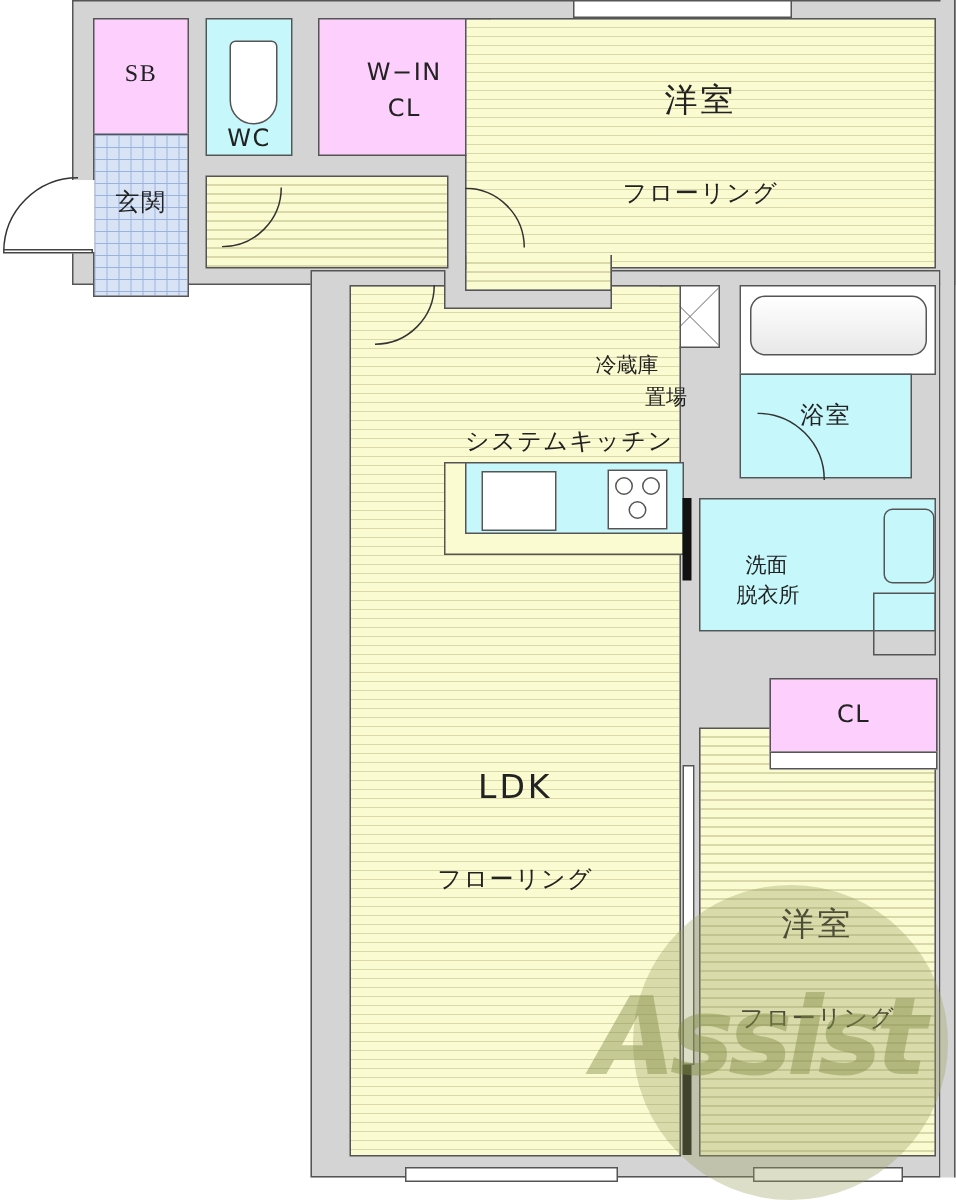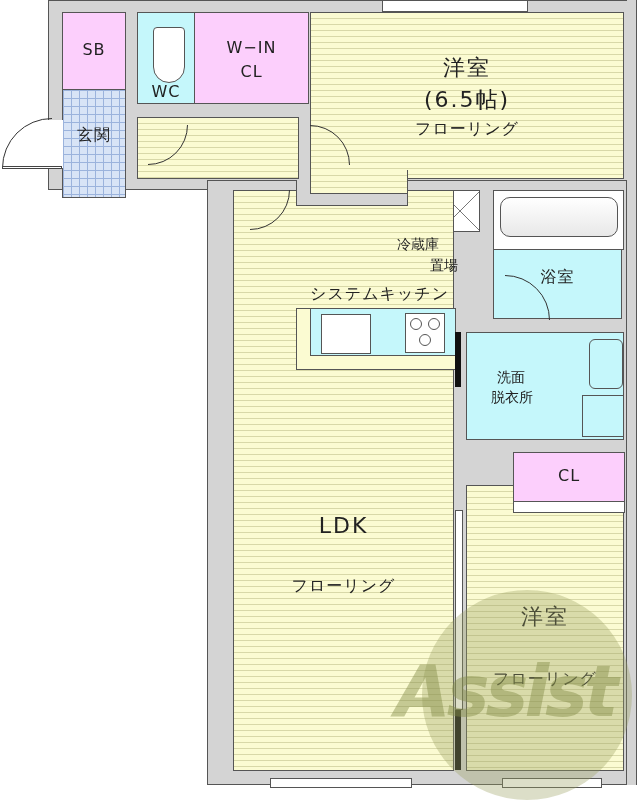--- a/index.html
+++ b/index.html
@@ -18,47 +18,46 @@
   .win{background:#fff;border:1px solid #555;}
   .door-arc{position:absolute;border:1px solid #333;box-sizing:border-box;}
 </style>
 </head>
 <body>
 
 <div class="abs wall" style="left:48px;top:0;width:589px;height:190px;"></div>
 <div class="abs wall" style="left:207px;top:180px;width:420px;height:605px;"></div>
 <div class="abs" style="left:627px;top:0;width:10px;height:785px;background:#d4d4d4;border-right:1px solid #555;"></div>
 
-<div class="abs pink" style="left:62px;top:12px;width:64px;height:84px;">
+<div class="abs pink" style="left:62px;top:12px;width:64px;height:84px;font-family:Liberation Serif, serif;">
   <div class="lbl mid" style="left:0;right:0;top:28px;">SB</div>
 </div>
 
 <div class="abs tile" style="left:62px;top:89px;width:64px;height:109px;">
   <div class="lbl mid" style="left:0;right:0;top:36px;">玄関</div>
 </div>
 <div class="abs white" style="left:48px;top:120px;width:15px;height:48px;border:none;"></div>
 <div class="door-arc" style="left:2px;top:118px;width:100px;height:100px;border-radius:50%;clip-path:inset(0 50% 50% 0);border-color:#333;"></div>
 <div class="abs" style="left:2px;top:166px;width:60px;height:3px;background:#fff;border:1px solid #444;"></div>
 
 <div class="abs cyan" style="left:137px;top:12px;width:58px;height:92px;">
   <div class="abs white" style="left:15px;top:14px;width:32px;height:56px;border-radius:4px 4px 16px 16px;"></div>
   <div class="lbl mid" style="left:0;right:0;top:70px;">WC</div>
 </div>
 
-<div class="abs pink" style="left:194px;top:12px;width:115px;height:92px;">
+<div class="abs pink" style="left:212px;top:12px;width:115px;height:92px;">
   <div class="lbl mid" style="left:0;right:0;top:26px;">W−IN</div>
   <div class="lbl mid" style="left:0;right:0;top:50px;">CL</div>
 </div>
 
 <div class="abs floor" style="left:137px;top:117px;width:162px;height:62px;"></div>
 <div class="door-arc" style="left:108px;top:85px;width:80px;height:80px;border-radius:50%;clip-path:inset(50% 0 0 50%);"></div>
 
 <div class="abs floor" style="left:310px;top:12px;width:314px;height:167px;">
   <div class="lbl big" style="left:0;right:0;top:42px;">洋室</div>
-  <div class="lbl big" style="left:0;right:0;top:74px;">(6.5帖)</div>
   <div class="lbl mid" style="left:0;right:0;top:107px;">フローリング</div>
 </div>
 <div class="abs floor" style="left:310px;top:170px;width:98px;height:36px;border-top:none;"></div>
 <div class="abs win" style="left:382px;top:0;width:146px;height:12px;"></div>
 <div class="door-arc" style="left:270px;top:125px;width:80px;height:80px;border-radius:50%;clip-path:inset(0 0 50% 50%);"></div>
 
 <div class="abs white" style="left:440px;top:190px;width:40px;height:42px;background:linear-gradient(45deg,transparent 49%,#777 50%,transparent 51%),linear-gradient(-45deg,transparent 49%,#777 50%,transparent 51%),#fff;"></div>
 
 <div class="abs floor" style="left:233px;top:190px;width:221px;height:581px;">
   <div class="lbl big" style="left:0;right:0;top:322px;">LDK</div>
@@ -78,26 +77,26 @@
   <div class="abs white" style="left:94px;top:4px;width:40px;height:40px;">
     <div class="abs" style="left:4px;top:4px;width:12px;height:12px;border:1px solid #555;border-radius:50%;"></div>
     <div class="abs" style="left:22px;top:4px;width:12px;height:12px;border:1px solid #555;border-radius:50%;"></div>
     <div class="abs" style="left:13px;top:20px;width:12px;height:12px;border:1px solid #555;border-radius:50%;"></div>
   </div>
 </div>
 
 <div class="abs white" style="left:493px;top:190px;width:131px;height:60px;">
   <div class="abs" style="left:6px;top:6px;width:118px;height:40px;border:1px solid #555;border-radius:10px;background:linear-gradient(180deg,#fff,#e8e8e8);"></div>
 </div>
-<div class="abs cyan" style="left:493px;top:249px;width:129px;height:70px;">
+<div class="abs cyan" style="left:493px;top:249px;width:115px;height:70px;">
   <div class="lbl mid" style="left:0;right:0;top:18px;">浴室</div>
 </div>
 <div class="door-arc" style="left:460px;top:275px;width:90px;height:90px;border-radius:50%;clip-path:inset(0 0 50% 50%);"></div>
 
-<div class="abs cyan" style="left:466px;top:332px;width:158px;height:108px;">
+<div class="abs cyan" style="left:466px;top:332px;width:158px;height:89px;">
   <div class="lbl sm" style="left:30px;top:36px;">洗面</div>
   <div class="lbl sm" style="left:24px;top:56px;">脱衣所</div>
   <div class="abs" style="left:122px;top:6px;width:34px;height:50px;border:1px solid #555;border-radius:6px;"></div>
   <div class="abs" style="left:115px;top:62px;width:42px;height:42px;border:1px solid #555;"></div>
 </div>
 <div class="abs" style="left:455px;top:332px;width:6px;height:55px;background:#111;"></div>
 
 <div class="abs pink" style="left:513px;top:452px;width:112px;height:50px;">
   <div class="lbl mid" style="left:0;right:0;top:14px;">CL</div>
 </div>

